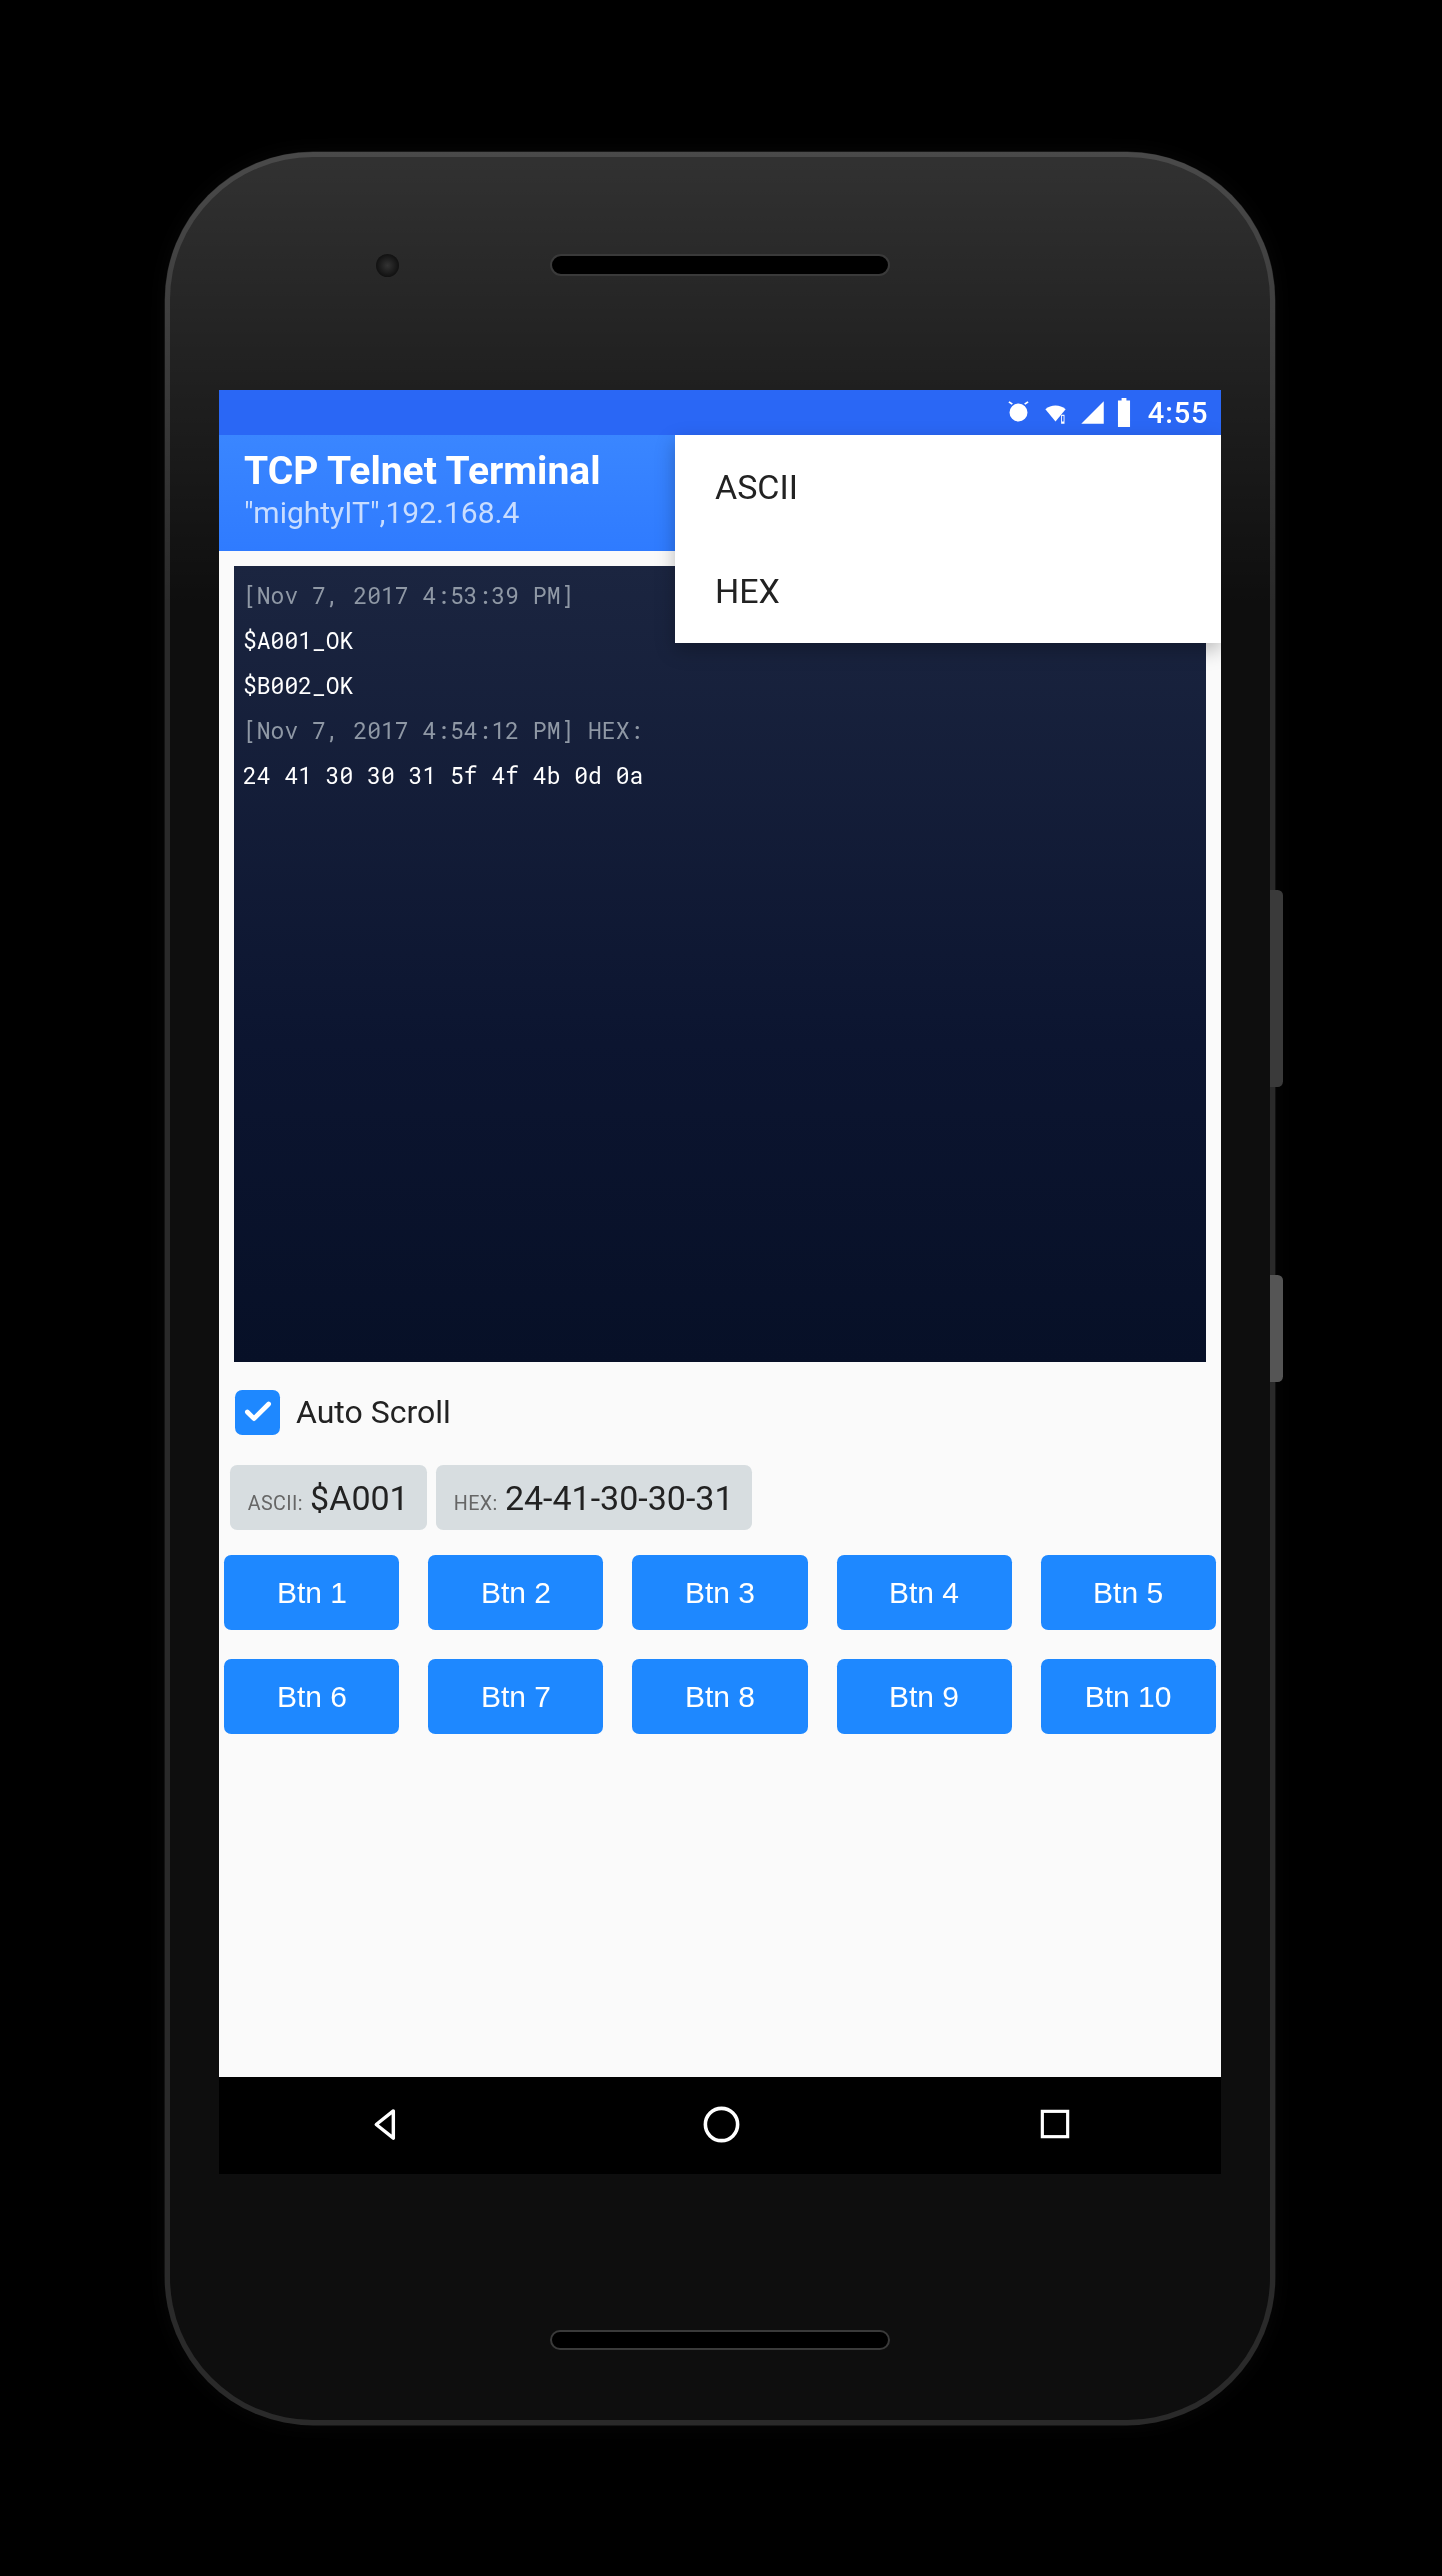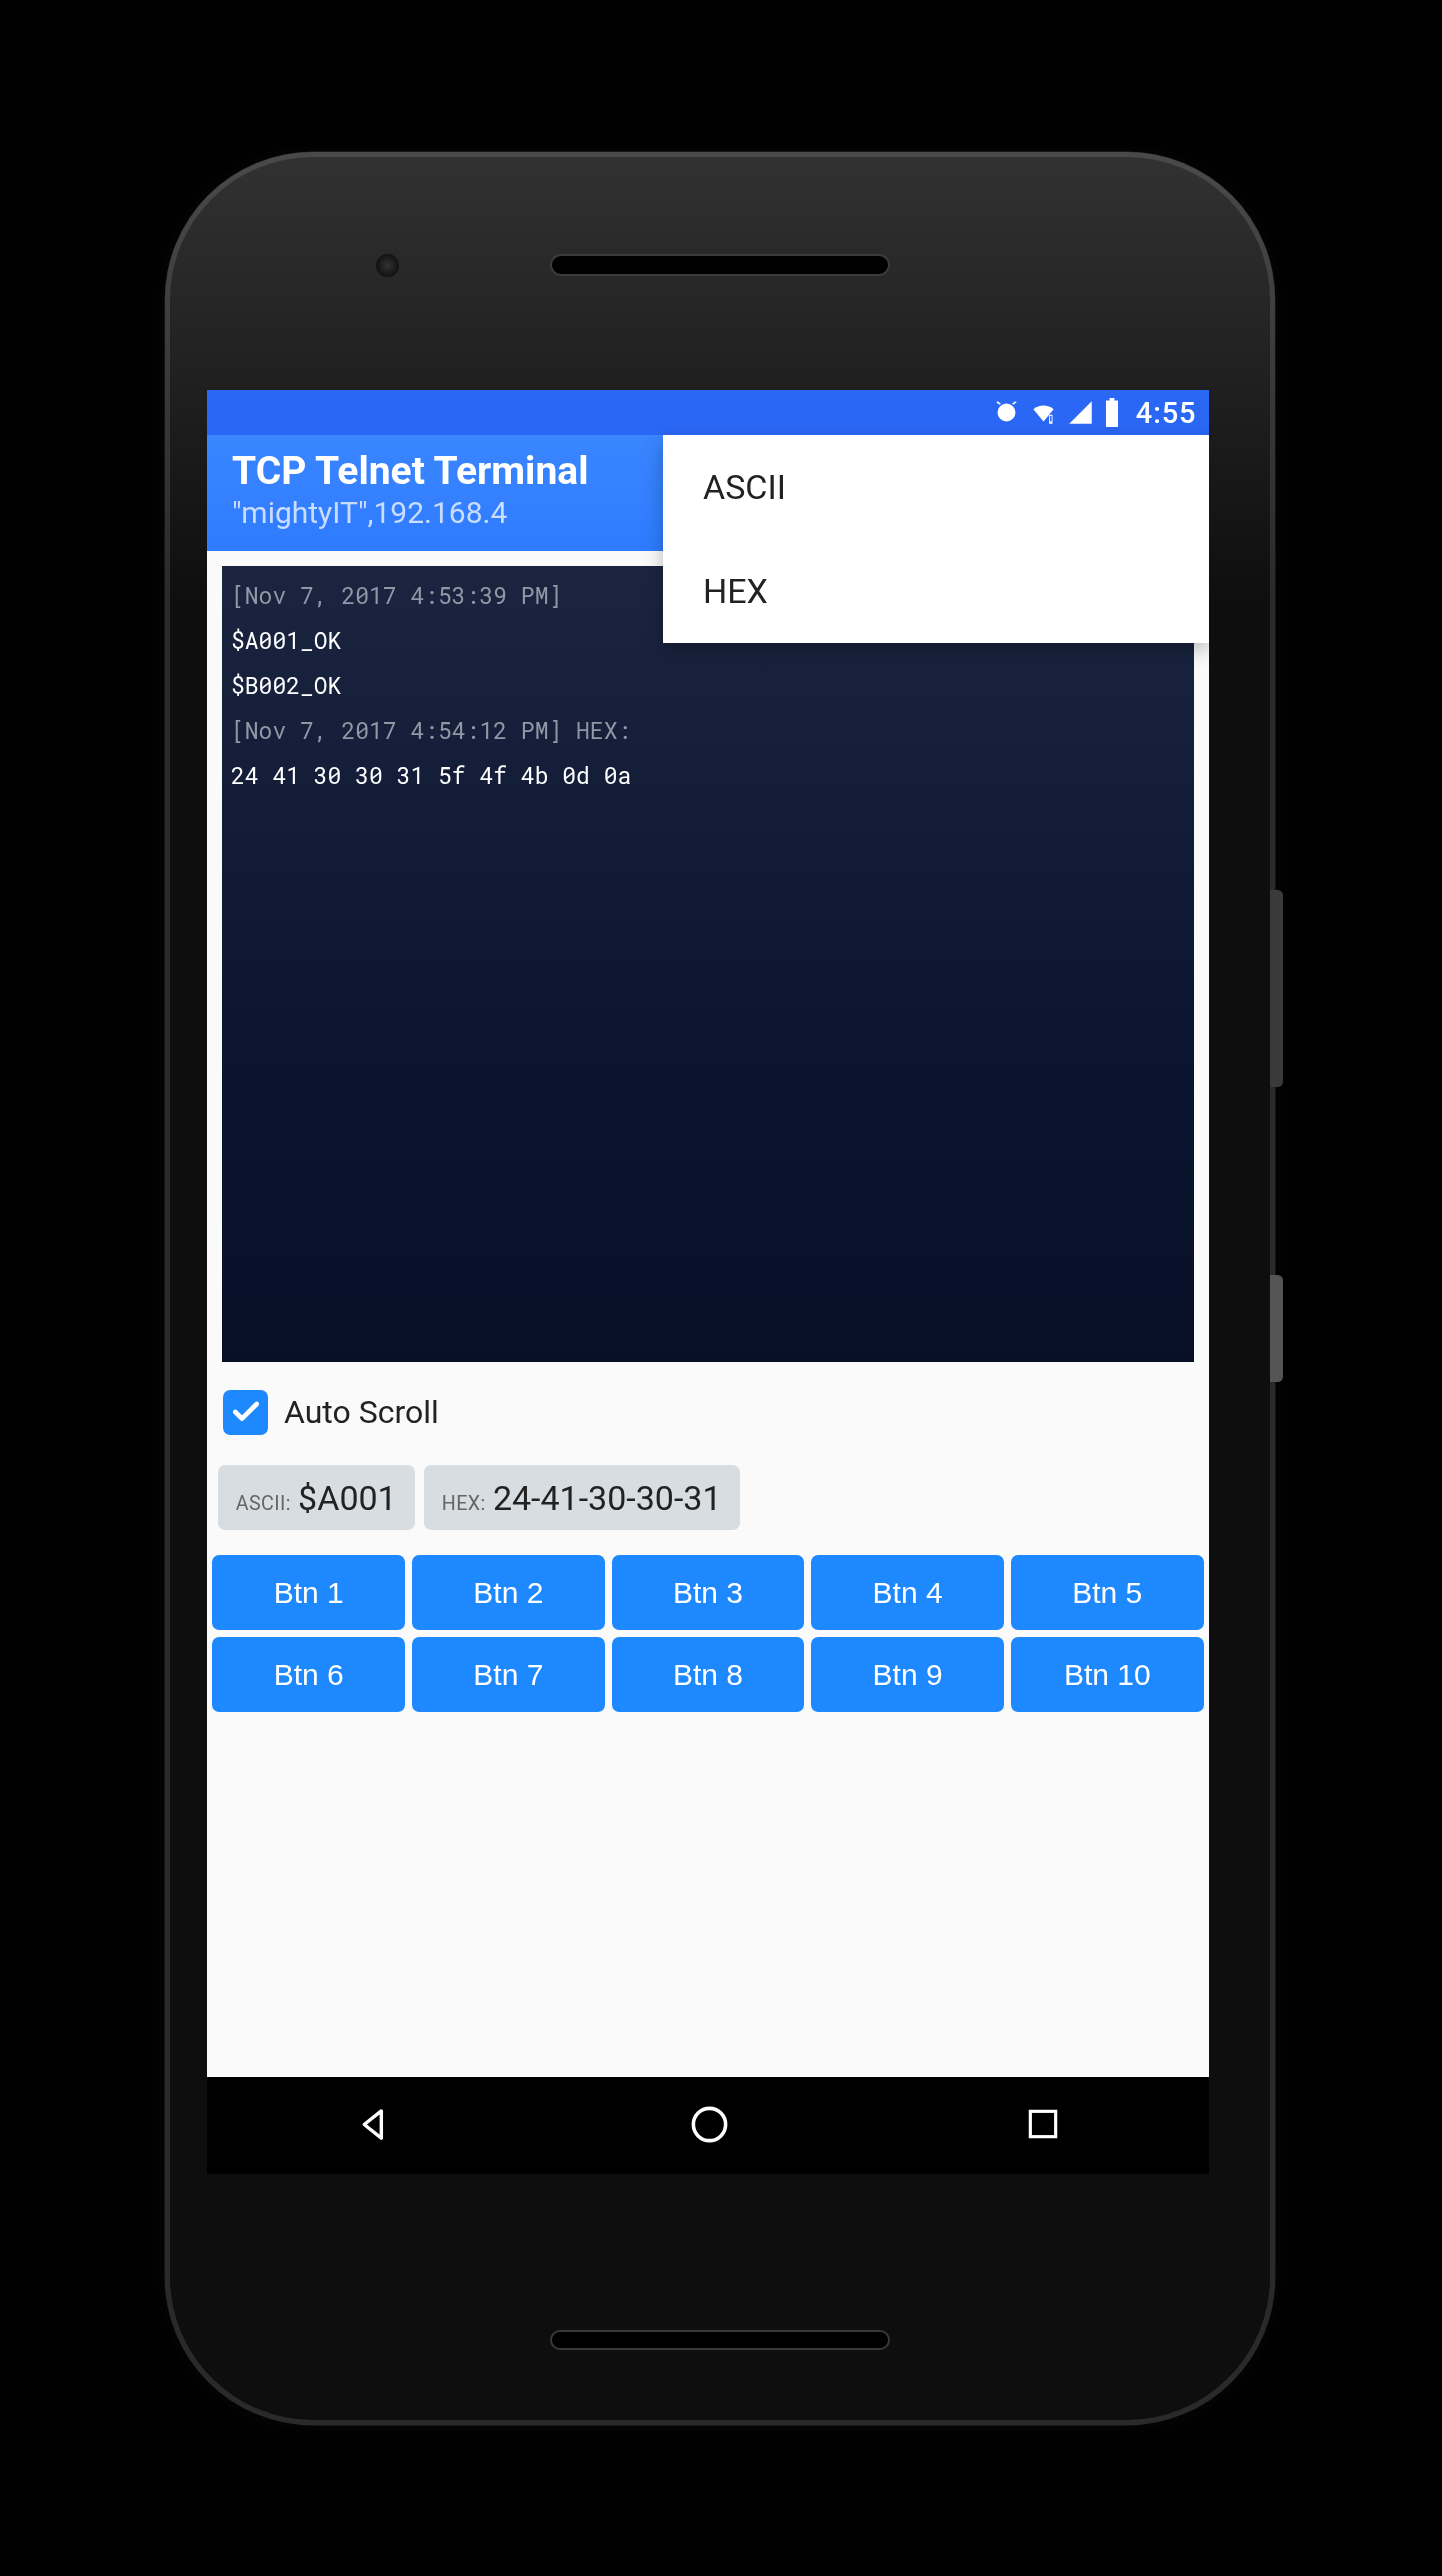--- a/index.html
+++ b/index.html
@@ -53,21 +53,21 @@
     right: -12.5px;
     width: 12.5px;
     background: #3a3a3a;
     border-radius: 0 5.4px 5.4px 0;
   }
   .side-btn.a { top: 733px; height: 197px; }
   .side-btn.b { top: 1118px; height: 107px; background:#555; }
   
   .screen {
     position: absolute;
-    left: 37px; top: 233px;
+    left: 49px; top: 233px;
     width: 1002px; height: 1784px;
     background: #fafafa;
     overflow: hidden;
   }
   
   .statusbar {
     height: 45px;
     background: #2a67f5;
     display: flex;
     justify-content: flex-end;
@@ -168,21 +168,21 @@
     color: #fff;
     font-size: 32px;
     border: none;
     border-radius: 7.2px;
     padding: 0 25px;
   }
   
   .btn-grid {
     display: grid;
     grid-template-columns: repeat(5, 1fr);
-    gap: 7px;
+    gap: 29px;
     padding: 12.5px 5.4px;
   }
   .qbtn {
     background: #1e88ff;
     color: #fff;
     border: none;
     border-radius: 7.2px;
     font-size: 30px;
     height: 75px;
   }

